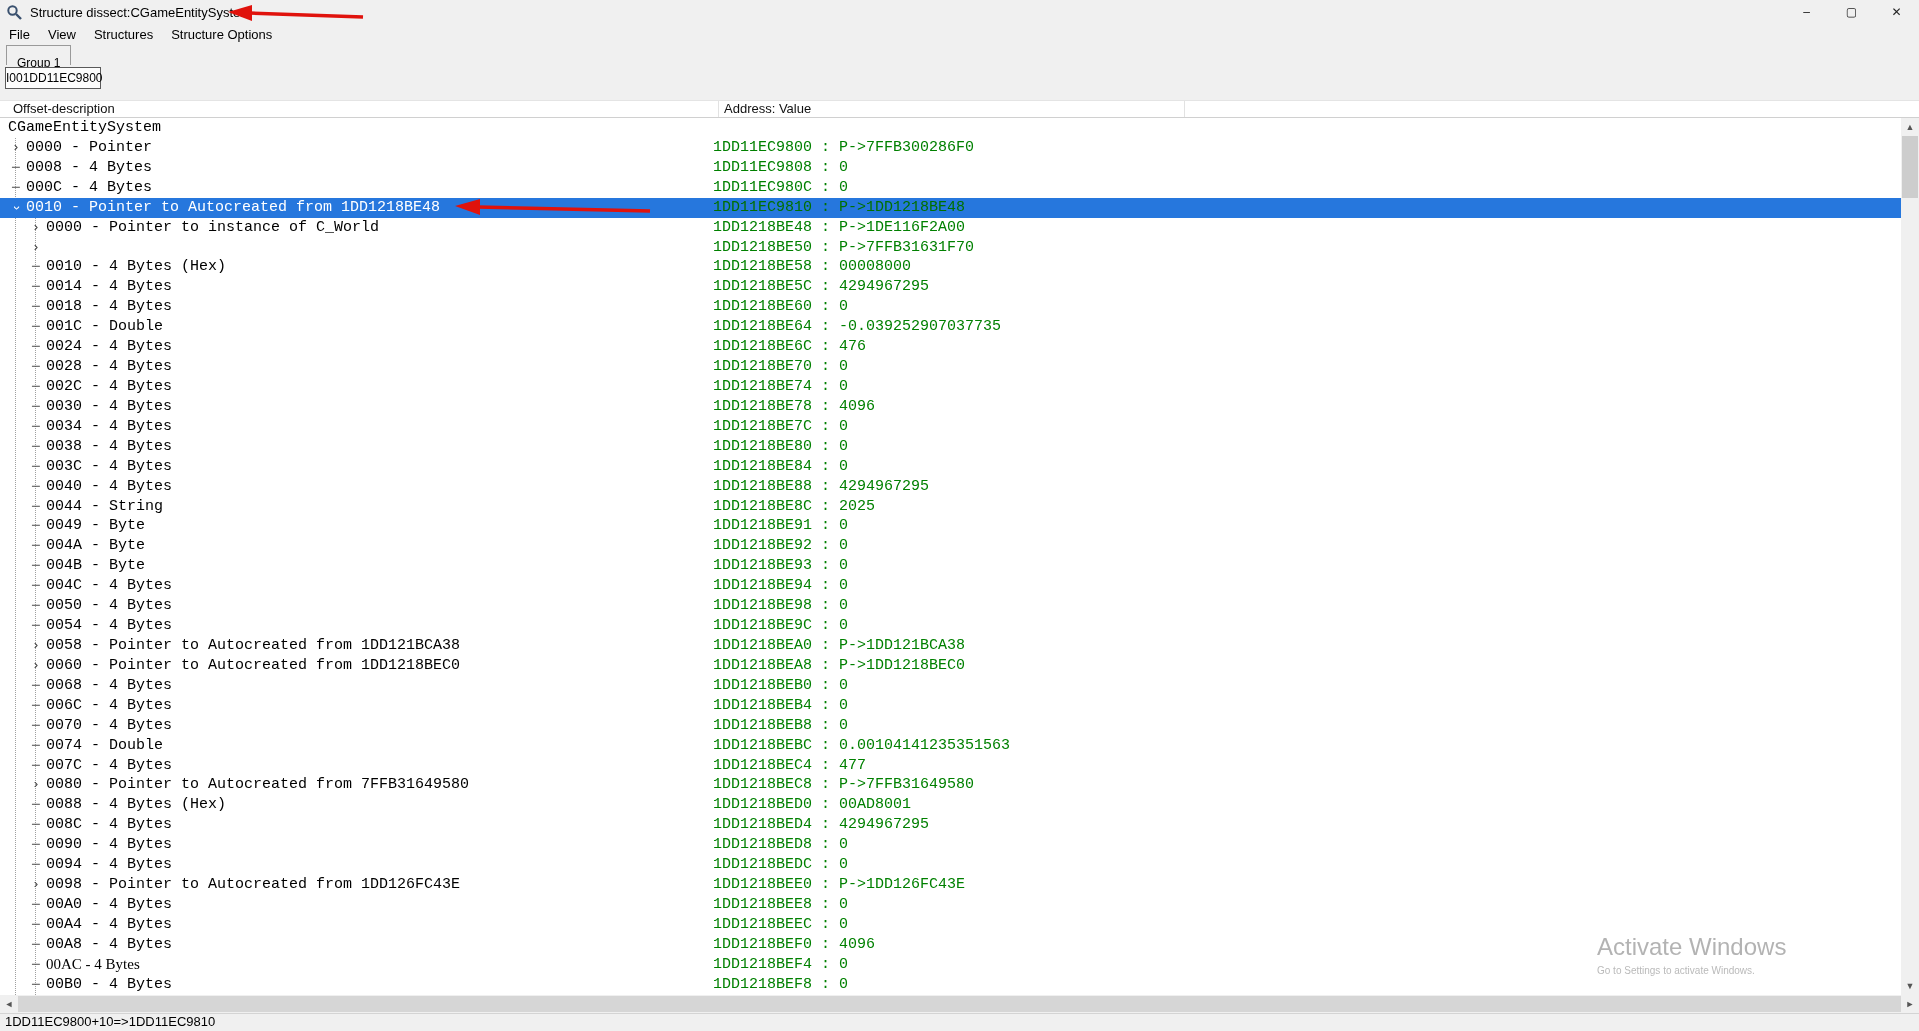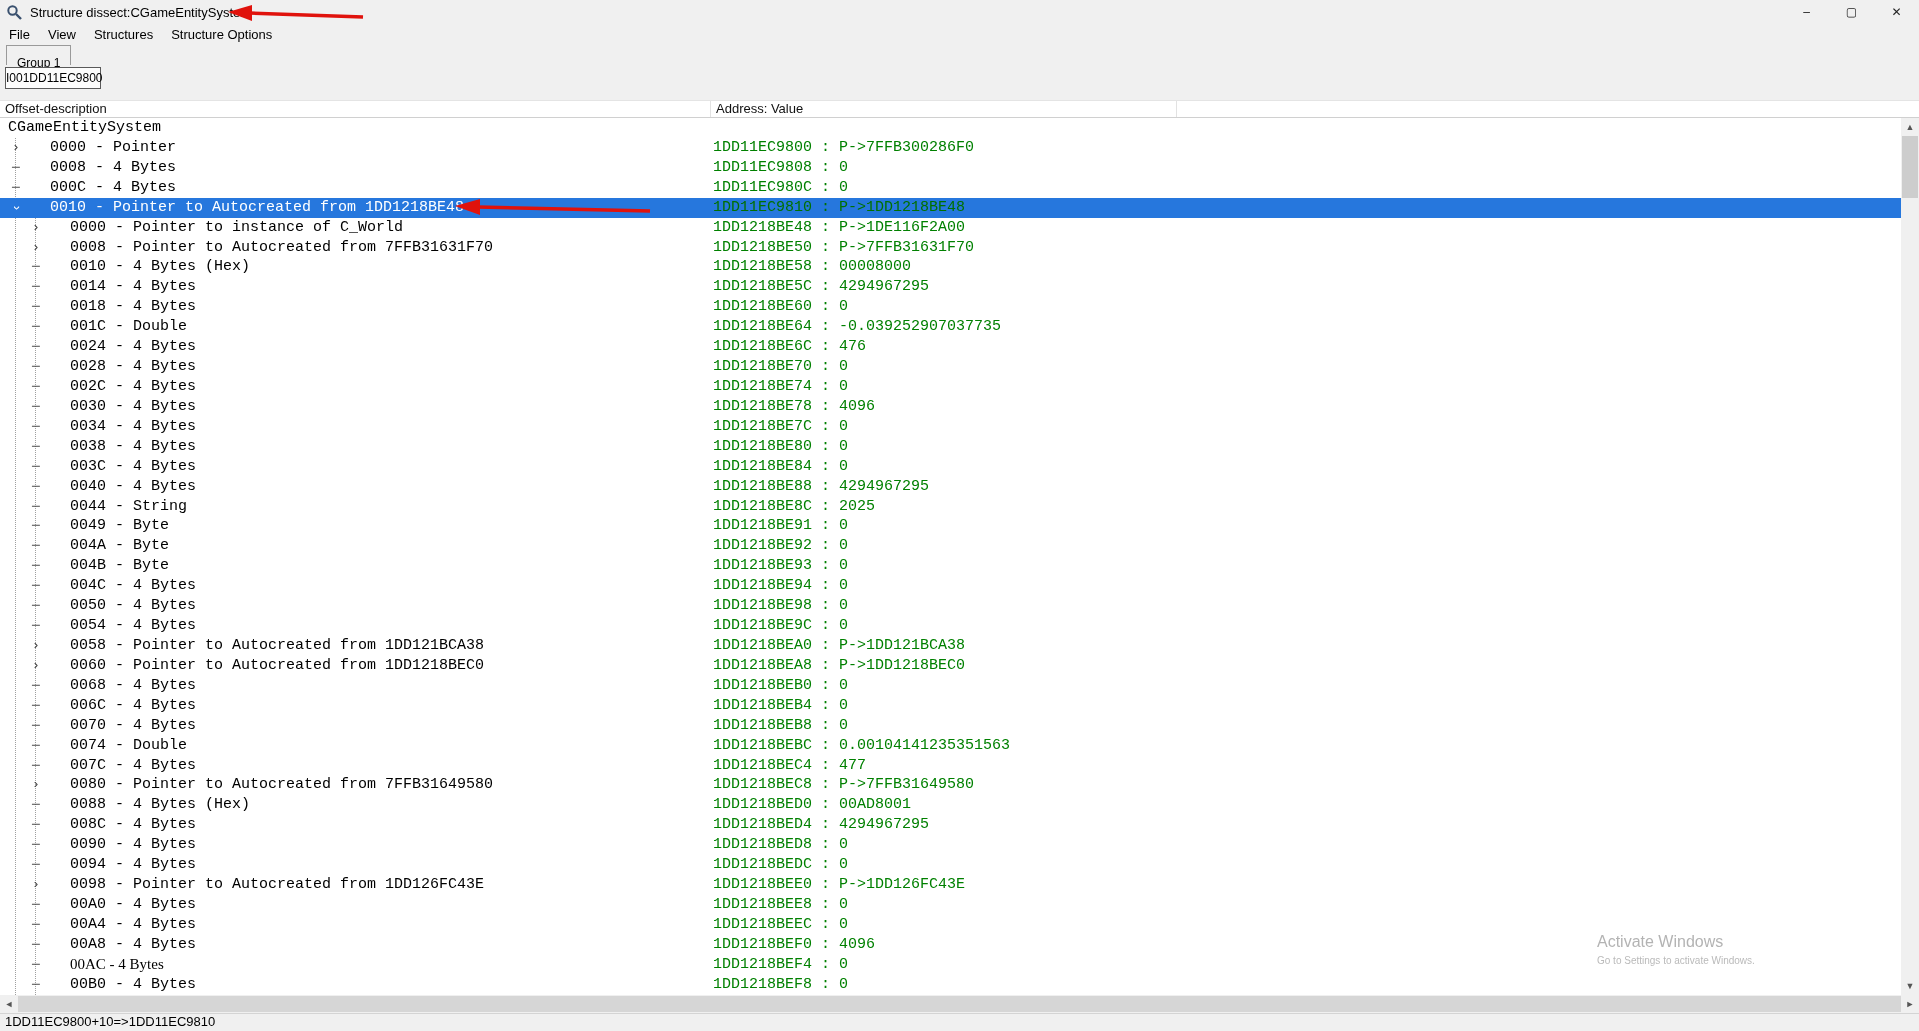--- a/index.html
+++ b/index.html
@@ -17,37 +17,37 @@
   
   .menubar { position:absolute; left:0; top:24px; width:100%; height:22px; display:flex; align-items:center; background:#f0f0f0; }
   .menu-item { padding:0 9px; font-size:13px; color:#000; height:22px; line-height:22px; }
 
   
   .group-tab { position:absolute; left:6px; top:45px; height:20px; padding:8px 10px; border:1px solid #9a9a9a; border-bottom:none; font-size:12px; line-height:19px; background:#f0f0f0; color:#000; }
   .addr-btn { position:absolute; left:5px; top:67px; width:96px; height:22px; border:1px solid #5a5a5a; background:#fcfcfc; font-size:12px; font-family:"Liberation Sans",sans-serif; color:#000; }
 
   
   .header { position:absolute; left:0; top:100px; width:1919px; height:18px; background:#fff; border-top:1px solid #e4e4e4; border-bottom:1px solid #d0d0d0; font-size:13px; color:#111; }
-  .hcol { position:absolute; top:0; height:100%; line-height:16px; padding-left:5px; border-right:1px solid #e2e2e2; white-space:nowrap; overflow:hidden; }
+  .hcol { position:absolute; top:0; height:100%; line-height:16px; padding-left:5px; border-right:1px solid #e2e2e2; white-space:nowrap; overflow:hidden;margin-left:8px; }
   .hcol.c1 { left:0; width:711px; }
   .hcol.c2 { left:711px; width:466px; }
   .hcol.c3 { left:1177px; right:0; border-right:none; }
 
   
   .list { position:absolute; left:0; top:118px; width:1901px; height:877px; background:#fff; overflow:hidden;
           font-family:"Liberation Mono","DejaVu Sans Mono",monospace; font-size:15px; }
   .root-row { position:relative; height:19.93px; line-height:19.93px; padding-left:8px; color:#000; white-space:nowrap; }
   #rows { position:relative; }
   .guide { position:absolute; width:0; border-left:1px dotted #a0a0a0; }
   .guide.g1 { left:15px; top:0; height:857px; }
   .guide.g2 { left:35px; top:80px; height:777px; }
   .trow { position:relative; height:19.93px; line-height:19.93px; white-space:nowrap; }
   .glyph { position:absolute; top:0; width:16px; text-align:center; color:#404040; font-size:13px; }
   .glyph.expanded { transform:rotate(90deg); }
-  .desc { position:absolute; top:0; color:#000;margin-left:24px; }
+  .desc { position:absolute; top:0; color:#000; }
   .addrval { position:absolute; left:713px; top:0; color:#008000; }
   .trow.selected { background:#2677dd; }
   .trow.selected .desc { color:#fff; }
   .trow.selected .glyph { color:#fff; }
   .trow.selected .addrval { color:#007000; }
 
   
   .vscroll { position:absolute; right:0; top:118px; width:18px; height:877px; background:#f0f0f0; }
   .varrow { position:absolute; left:0; width:18px; height:18px; font-size:9px; color:#555; text-align:center; line-height:18px; }
   .varrow.up { top:0; }
@@ -57,21 +57,21 @@
   .harrow { position:absolute; top:0; width:18px; height:18px; font-size:9px; color:#555; text-align:center; line-height:18px; }
   .harrow.left { left:0; }
   .harrow.right { right:0; }
   .hthumb { position:absolute; top:1px; bottom:1px; left:18px; width:1883px; background:#d6d6d6; }
 
   
   .statusbar { position:absolute; left:0; top:1013px; width:1919px; height:18px; background:#f0f0f0; border-top:1px solid #d4d4d4; font-size:13px; line-height:16px; padding-left:5px; color:#000; }
 
   
   .watermark { position:absolute; left:1597px; top:933px; z-index:5; pointer-events:none; }
-  .watermark .l1 { font-size:16px; color:rgba(128,128,128,0.60); }
+  .watermark .l1 { font-size:24px; color:rgba(128,128,128,0.60); }
   .watermark .l2 { font-size:10px; margin-top:4px; color:rgba(128,128,128,0.55); }
 
   
   .annotations { position:absolute; inset:0; width:1919px; height:1031px; z-index:50; pointer-events:none; }
 </style>
 </head>
 <body>
 
 <div class="app">
 
@@ -133,21 +133,20 @@
           <span class="desc" style="left: 26px;">0010 - Pointer to Autocreated from 1DD1218BE48</span>
           <span class="addrval">1DD11EC9810 : P-&gt;1DD1218BE48</span>
         </div>
         <div class="trow">
           <span class="glyph collapsed" style="left: 28px;">›</span>
           <span class="desc" style="left: 46px;">0000 - Pointer to instance of C_World</span>
           <span class="addrval">1DD1218BE48 : P-&gt;1DE116F2A00</span>
         </div>
         <div class="trow">
           <span class="glyph collapsed" style="left: 28px;">›</span>
-          <span class="desc" style="left: 46px;">0008 - Pointer to Autocreated from 7FFB31631F70</span>
           <span class="addrval">1DD1218BE50 : P-&gt;7FFB31631F70</span>
         </div>
         <div class="trow">
           <span class="glyph none" style="left: 28px;">─</span>
           <span class="desc" style="left: 46px;">0010 - 4 Bytes (Hex)</span>
           <span class="addrval">1DD1218BE58 : 00008000</span>
         </div>
         <div class="trow">
           <span class="glyph none" style="left: 28px;">─</span>
           <span class="desc" style="left: 46px;">0014 - 4 Bytes</span>

